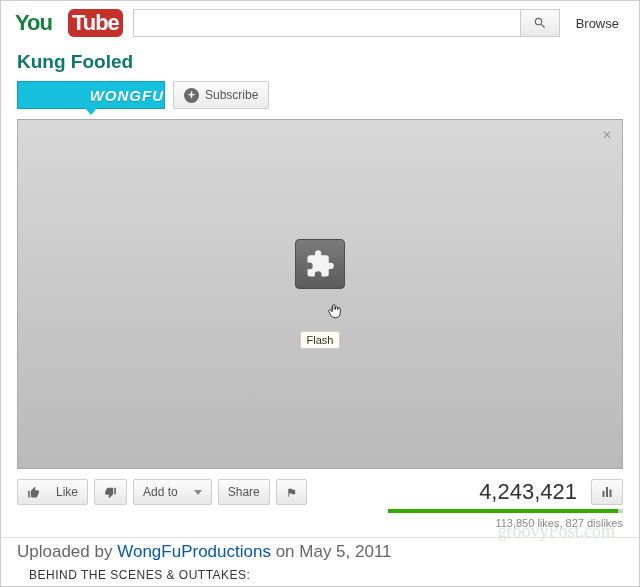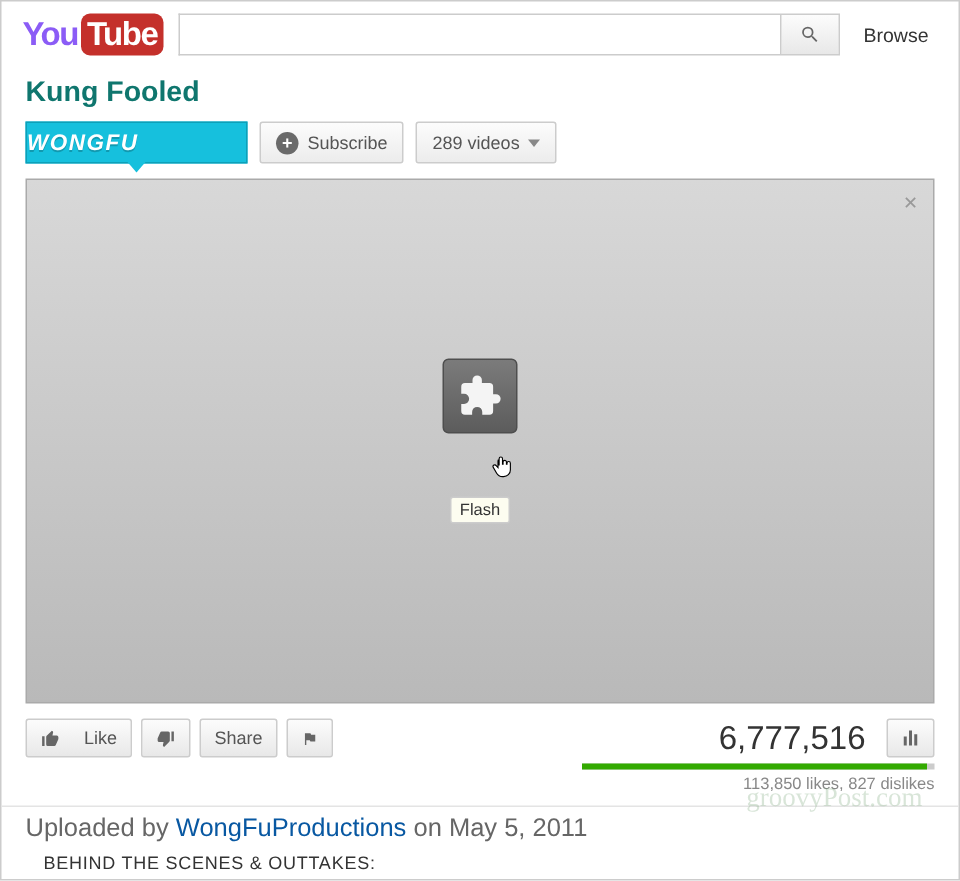--- a/index.html
+++ b/index.html
@@ -17,27 +17,27 @@
   align-items: center;
   padding: 8px 14px 8px 14px;
   gap: 10px;
 }
 .logo {
   display: flex;
   align-items: center;
   font-weight: bold;
   font-size: 22px;
 }
-.logo .you { color: #8b5cf6; letter-spacing: -1px; }
+.logo .you { color: #15803d; letter-spacing: -1px; }
 .logo .tube {
   background: #c4302b;
   color: #fff;
   border-radius: 6px;
   padding: 1px 4px;
-  margin-left: 2px;
+  margin-left: 16px;
   letter-spacing: -1px;
 }
 .search-wrap {
   display: flex;
   flex: 1;
 }
 .search-input {
   flex: 1;
   height: 28px;
   border: 1px solid #ccc;
@@ -73,21 +73,21 @@
   gap: 8px;
   padding: 0 16px 10px 16px;
 }
 .channel-badge {
   background: #16c0dd;
   border: 1px solid #0da0b8;
   height: 28px;
   width: 148px;
   display: flex;
   align-items: center;
-  justify-content: flex-start;
+  justify-content: flex-end;
   position: relative;
 }
 .channel-badge-text {
   font-family: "Arial Black", Arial, sans-serif;
   font-weight: 900;
   font-style: italic;
   color: #fff;
   font-size: 15px;
   letter-spacing: 1px;
   text-shadow: 0 1px 0 rgba(0,0,0,.2);
@@ -285,24 +285,20 @@
 <div class="title">Kung Fooled</div>
 
 <div class="channel-row">
   <div class="channel-badge">
     <span class="channel-badge-text">WONGFU</span>
   </div>
   <div class="pill-btn">
     <span class="plus-circle">+</span>
     <span>Subscribe</span>
   </div>
-  <div class="pill-btn">
-    <span>289 videos</span>
-    <span class="chev-down"></span>
-  </div>
 </div>
 
 <div class="player">
   <span class="close-x">✕</span>
   <div class="puzzle-box">
     <svg width="30" height="30" viewBox="0 0 24 24">
         <path d="M20.5 11H19V7a2 2 0 00-2-2h-4V3.5a2.5 2.5 0 10-5 0V5H4a2 2 0 00-2 2v3.8h1.5a2.7 2.7 0 110 5.4H2V20a2 2 0 002 2h3.8v-1.5a2.7 2.7 0 115.4 0V22H17a2 2 0 002-2v-4h1.5a2.5 2.5 0 100-5z"></path>
       </svg>
   </div>
   <svg class="cursor-hand" width="18" height="22" viewBox="0 0 24 24">
@@ -317,29 +313,33 @@
         <path fill="#666" d="M2 21h3V9H2v12zM22 10a2 2 0 00-2-2h-5.3l.8-3.8v-.3a1.5 1.5 0 00-.4-1L14 2 7.6 8.4A2 2 0 007 9.8V19a2 2 0 002 2h8a2 2 0 001.8-1.2l3-7a2 2 0 00.2-.8v-2z"></path>
       </svg>
     <span>Like</span>
   </div>
   <div class="small-btn">
     <svg width="13" height="13" viewBox="0 0 24 24">
         <path fill="#666" d="M22 3h-3v12h3V3zM2 14a2 2 0 002 2h5.3l-.8 3.8v.3a1.5 1.5 0 00.4 1L10 22l6.4-6.4A2 2 0 0017 14.2V5a2 2 0 00-2-2H7a2 2 0 00-1.8 1.2l-3 7A2 2 0 002 12v2z"></path>
       </svg>
   </div>
   <div class="small-btn">
+    <span>Add to</span>
+    <span class="chev-down"></span>
+  </div>
+  <div class="small-btn">
     <span>Share</span>
   </div>
   <div class="small-btn">
     <svg width="11" height="13" viewBox="0 0 24 24">
         <path fill="#666" d="M14 6l-1-2H5v17h2v-7h5l1 2h7V6h-6z"></path>
       </svg>
   </div>
   <div class="spacer"></div>
-  <div class="views">6,777,516</div>
+  <div class="views">4,243,421</div>
   <div class="stats-btn">
     <svg width="14" height="12" viewBox="0 0 24 24">
         <path fill="#666" d="M3 22h4V10H3v12zm7 0h4V2h-4v20zm7 0h4V7h-4v15z"></path>
       </svg>
   </div>
 </div>
 
 <div class="likes-row">
   <div class="likes-bar">
       <div class="fill"></div>

